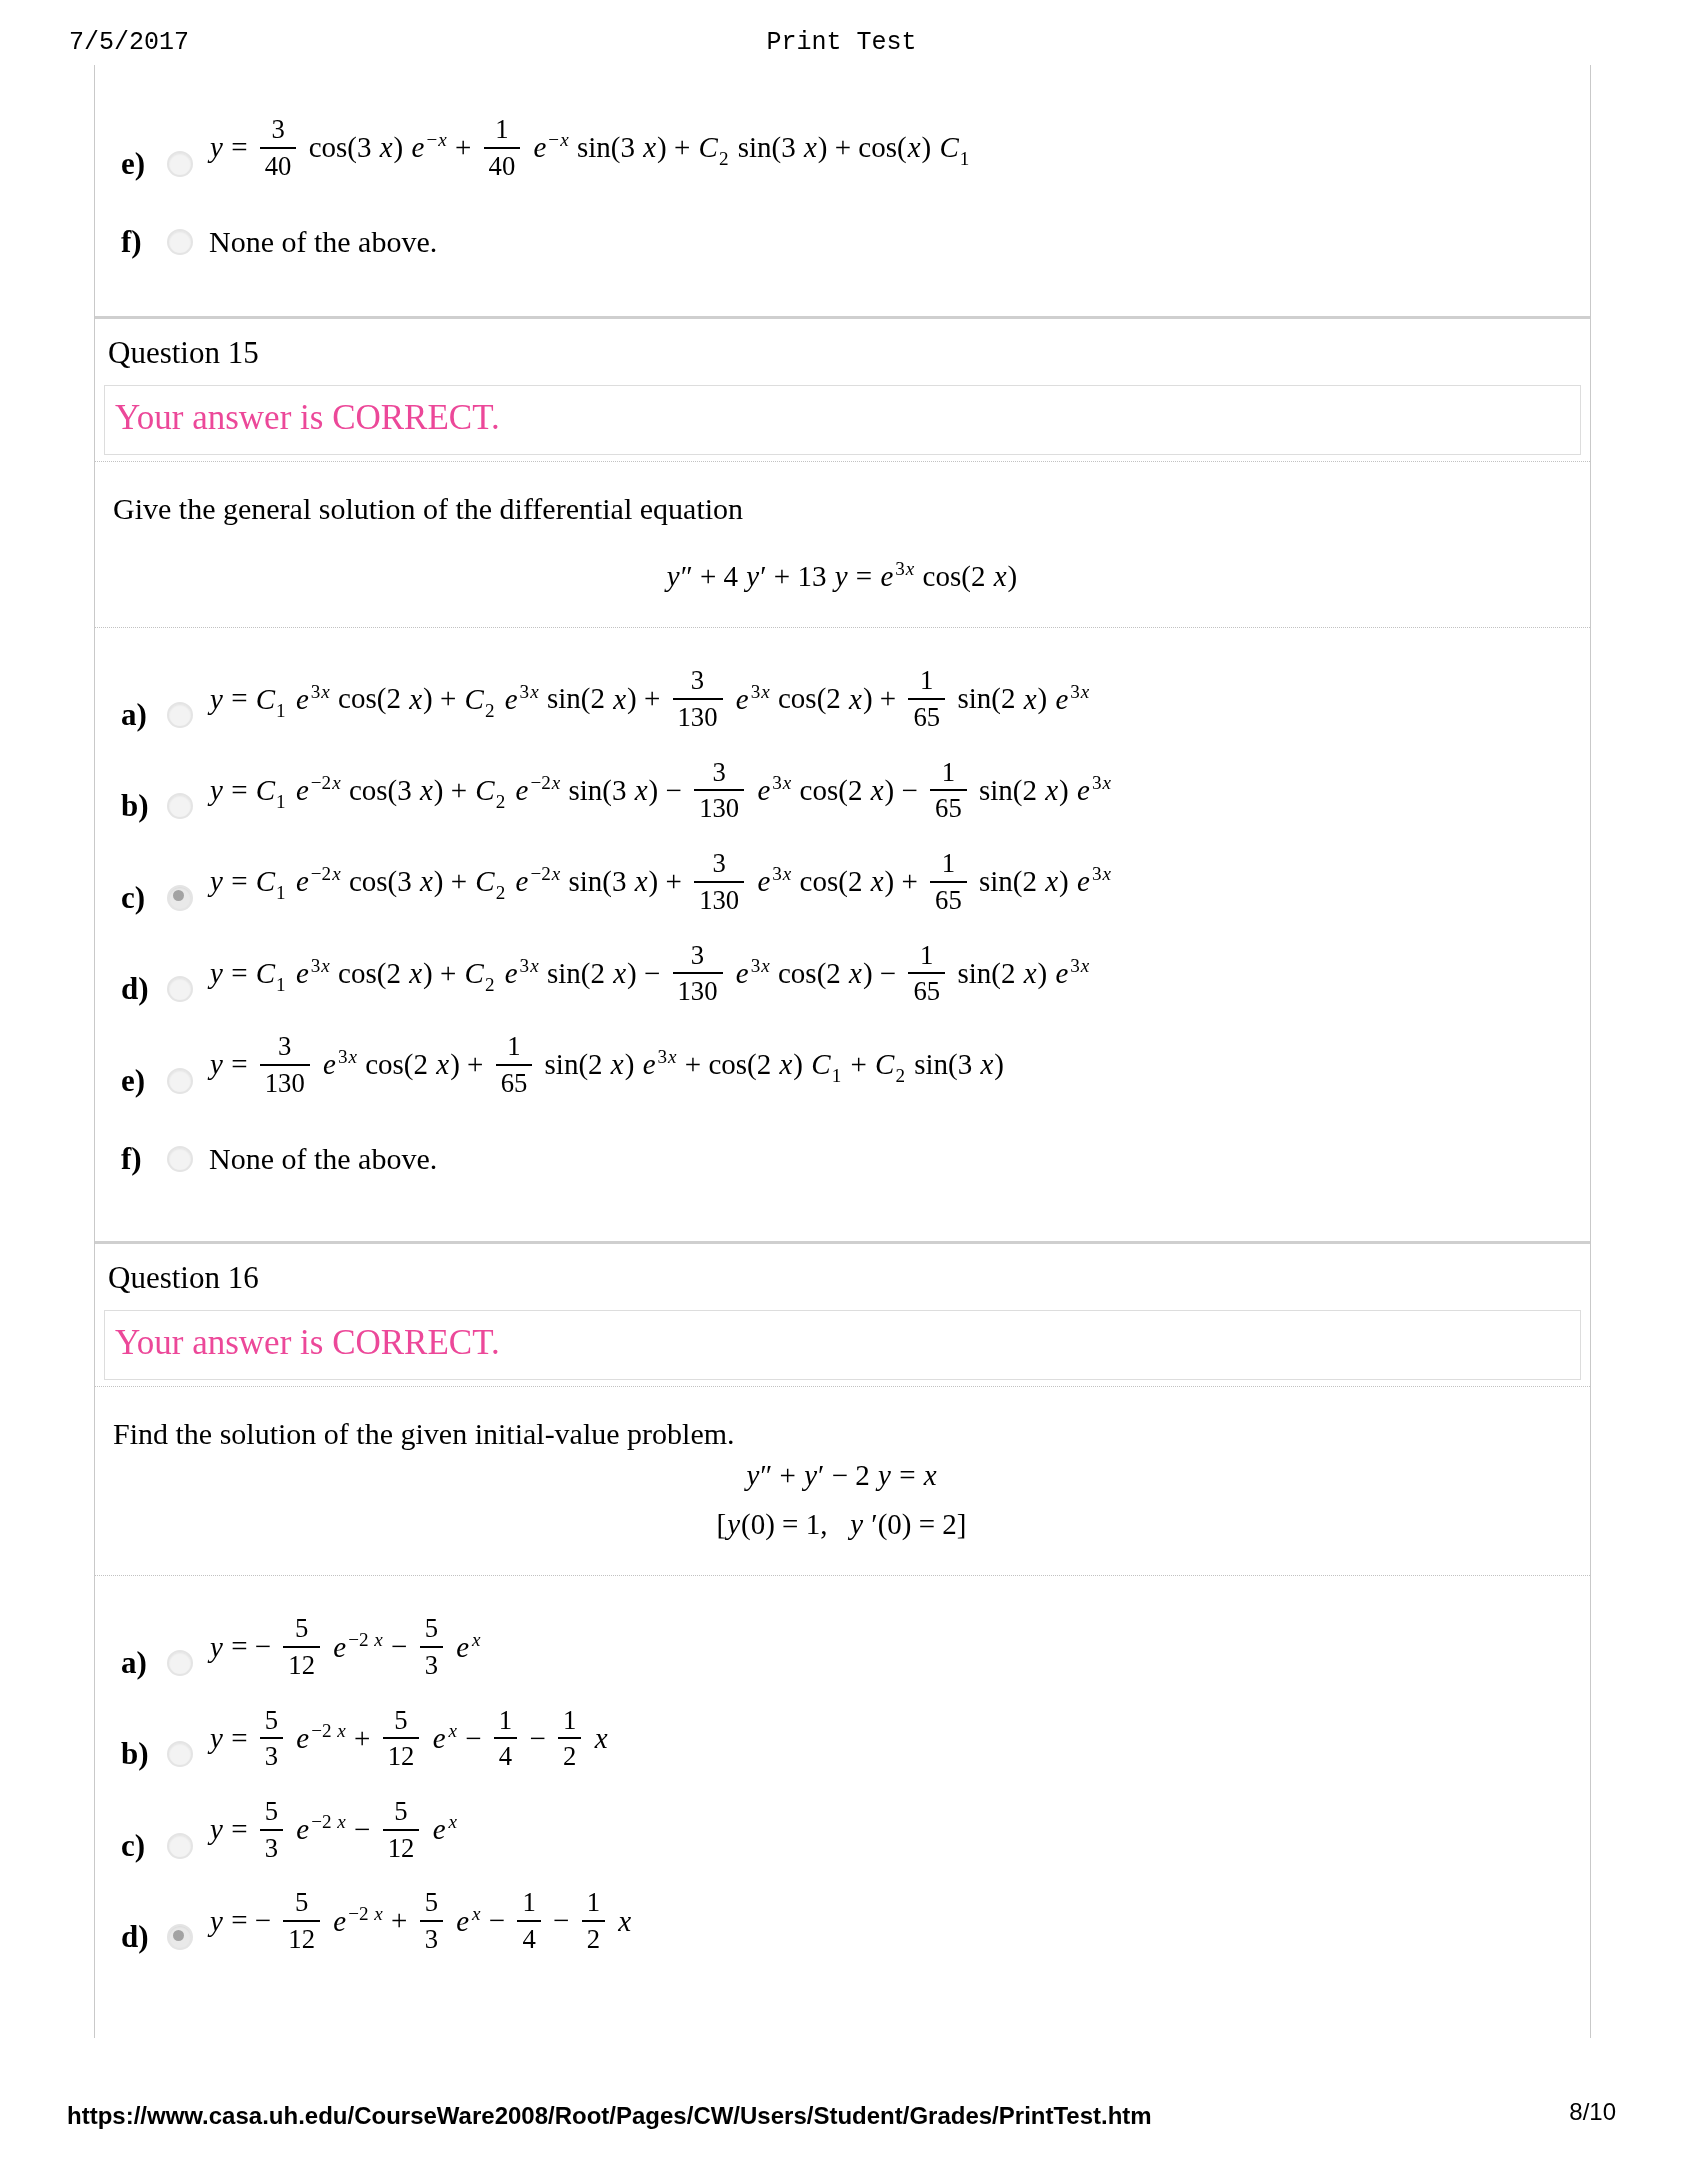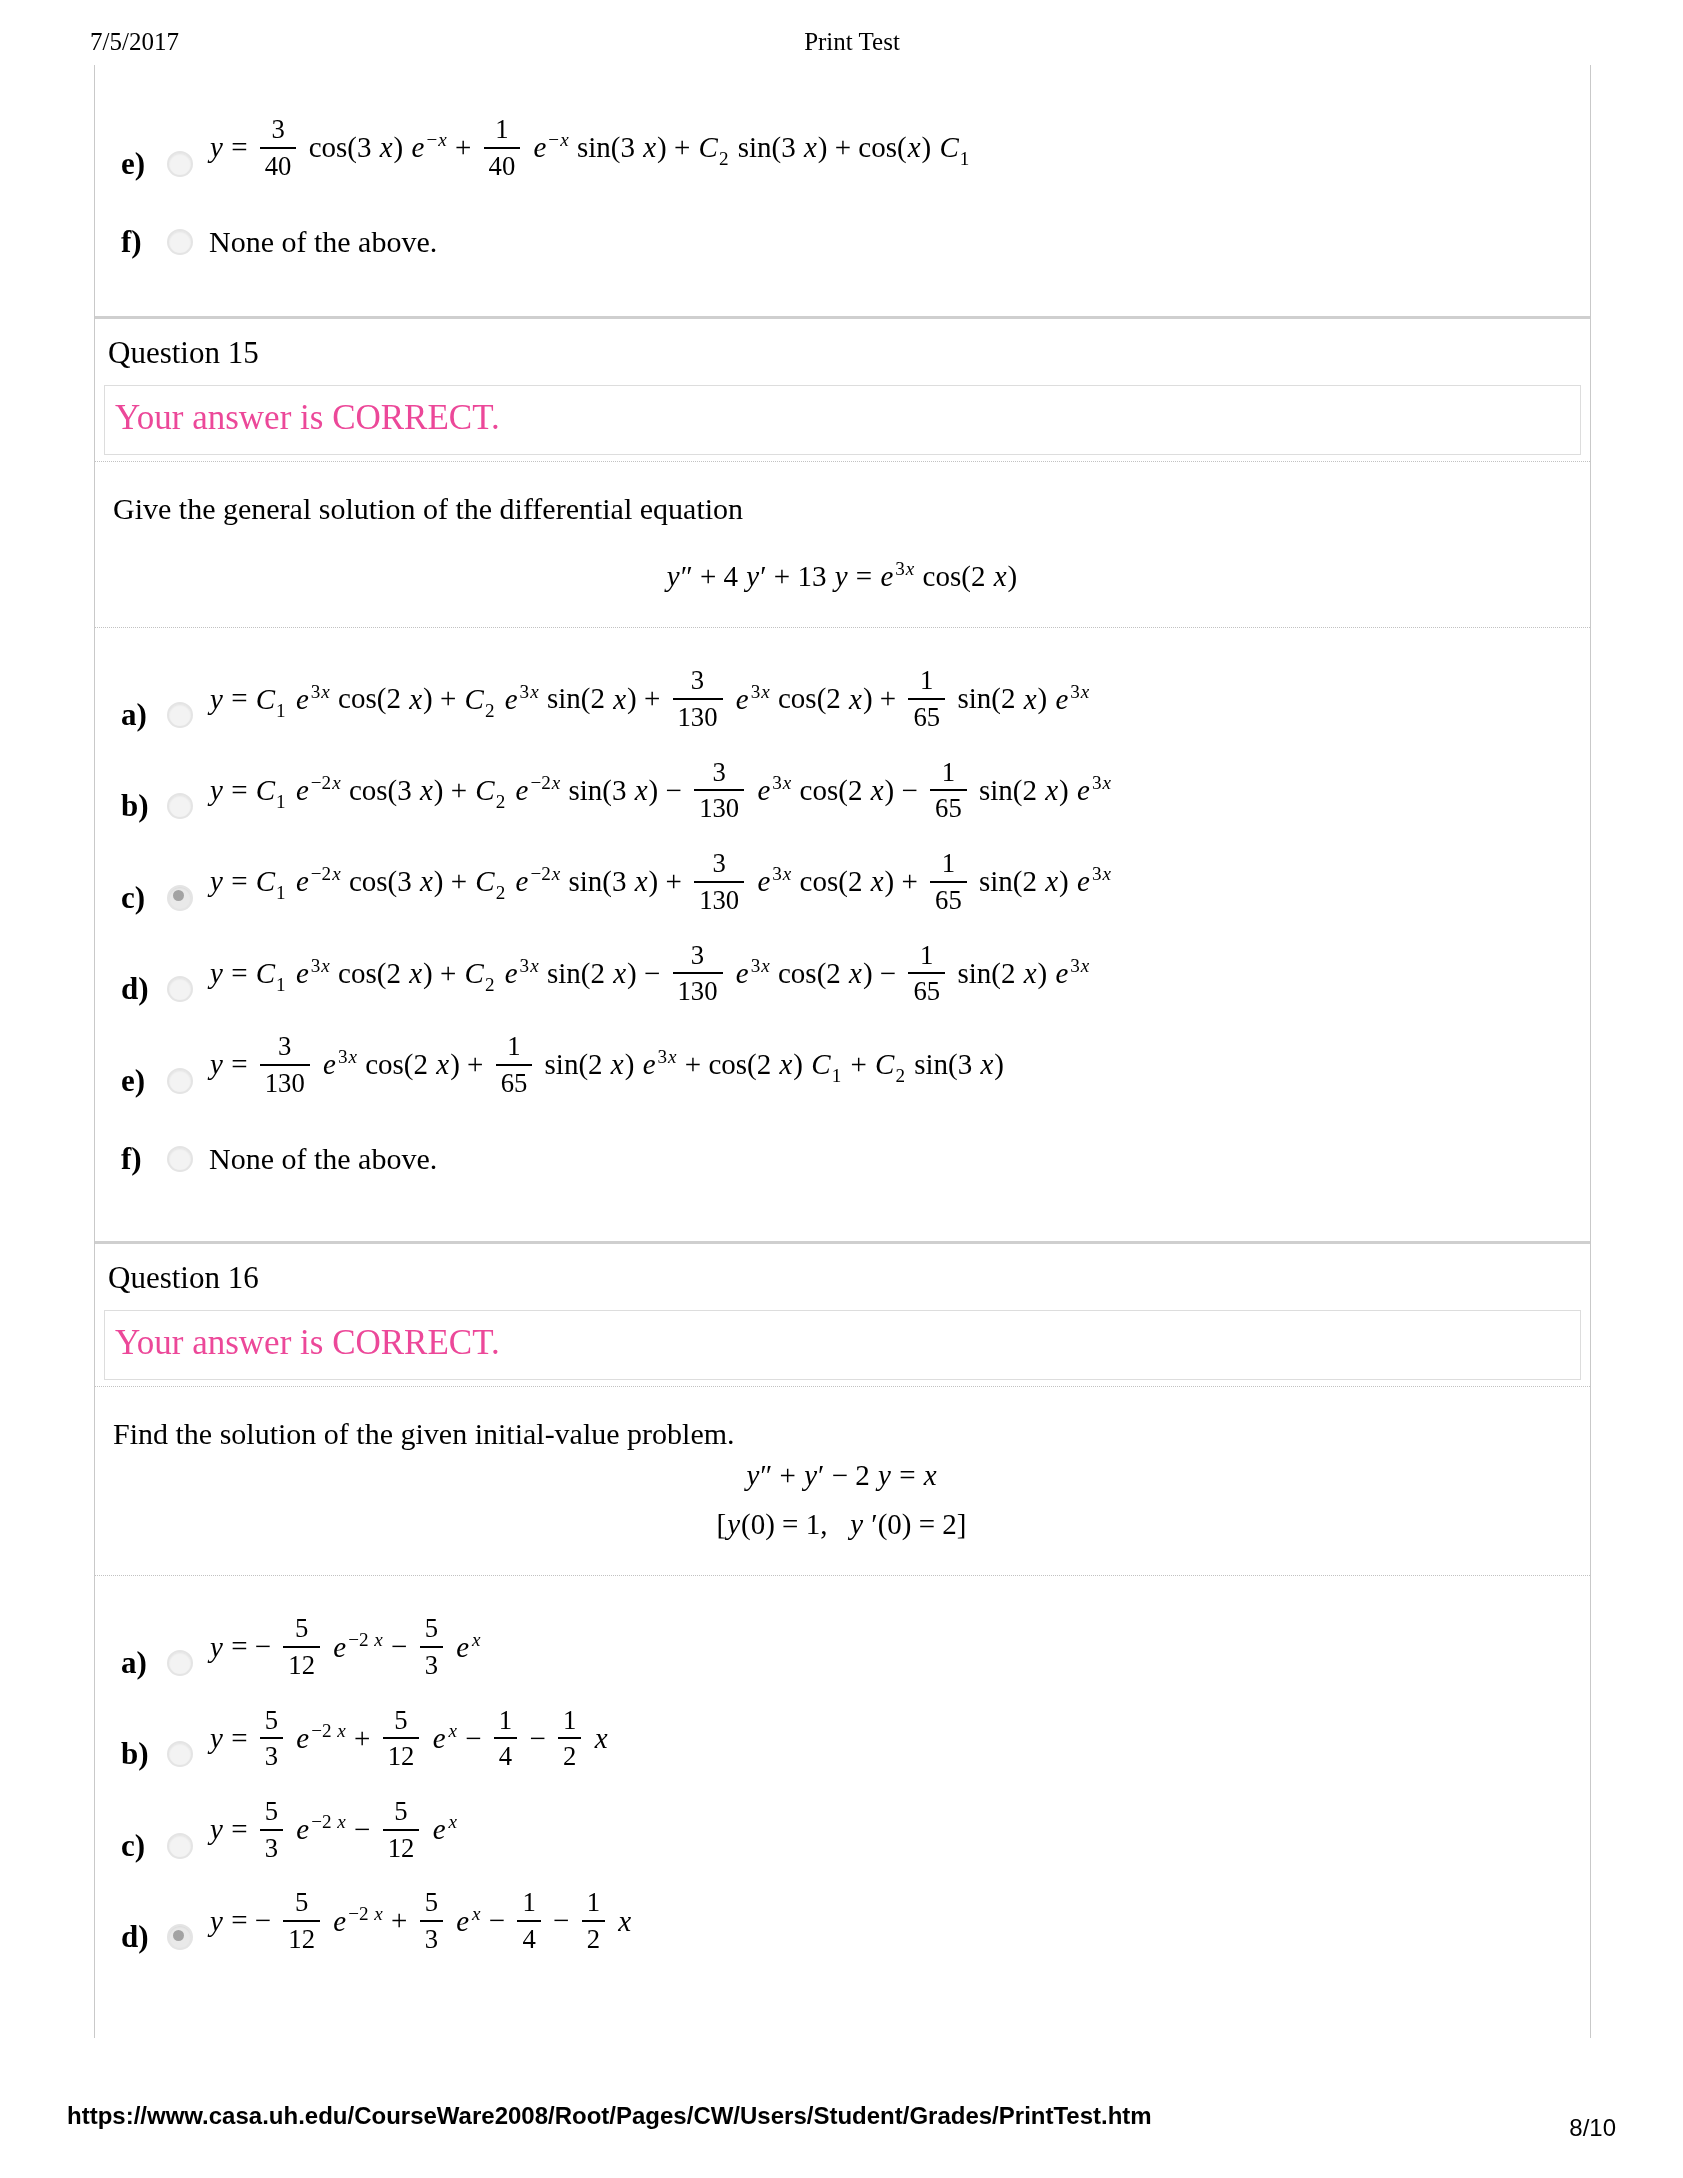--- a/index.html
+++ b/index.html
@@ -1,20 +1,20 @@
 <!DOCTYPE html>
 <html><head>
 <meta charset="utf-8">
 <style>
   html,body{margin:0;padding:0;background:#fff;}
   .page{width:1683px;height:2178px;position:relative;background:#fff;color:#000;
         font-family:"Liberation Serif",serif;overflow:hidden;}
 
   
-  .hdr{position:relative;height:65px;font-family:Liberation Serif, serif;font-size:25px;margin-left:21px;}
+  .hdr{position:relative;height:65px;font-family:Liberation Mono, monospace;font-size:25px;}
   .hdr .date{position:absolute;left:69px;top:28px;}
   .hdr .title{position:absolute;left:0;right:0;top:28px;text-align:center;}
 
   
   .content{margin-left:94px;width:1495px;border-left:1px solid #c9c9c9;border-right:1px solid #c9c9c9;}
 
   .partial{padding:26px 0 12px 0;}
   .qsection{border-top:3px solid #cfcfcf;}
   .qsection.last{padding-bottom:34px;}
   .qheader{font-size:31px;font-weight:normal;padding:16px 0 14px 13px;}
@@ -42,21 +42,21 @@
   .math sub{font-size:.66em;line-height:0;vertical-align:-8px;padding-right:2px;}
   .frac{display:inline-flex;flex-direction:column;align-items:center;vertical-align:middle;
         margin:0 5px;line-height:1;position:relative;top:-3px;font-size:.92em;font-style:normal;}
   .frac .num{padding:0 5px 4px;}
   .frac .den{border-top:2px solid #000;padding:4px 5px 0;}
 
   
   .ftr{position:absolute;bottom:36px;left:0;right:0;height:30px;
        font-family:"Liberation Sans",sans-serif;font-size:24px;}
   .ftr .url{position:absolute;left:67px;bottom:12px;font-weight:bold;}
-  .ftr .page-num{position:absolute;right:67px;bottom:0;}
+  .ftr .page-num{position:absolute;right:67px;bottom:16px;}
 </style>
 </head>
 <body>
 
 <div class="page">
 
   <div class="hdr">
     <span class="date">7/5/2017</span>
     <span class="title">Print Test</span>
   </div>

